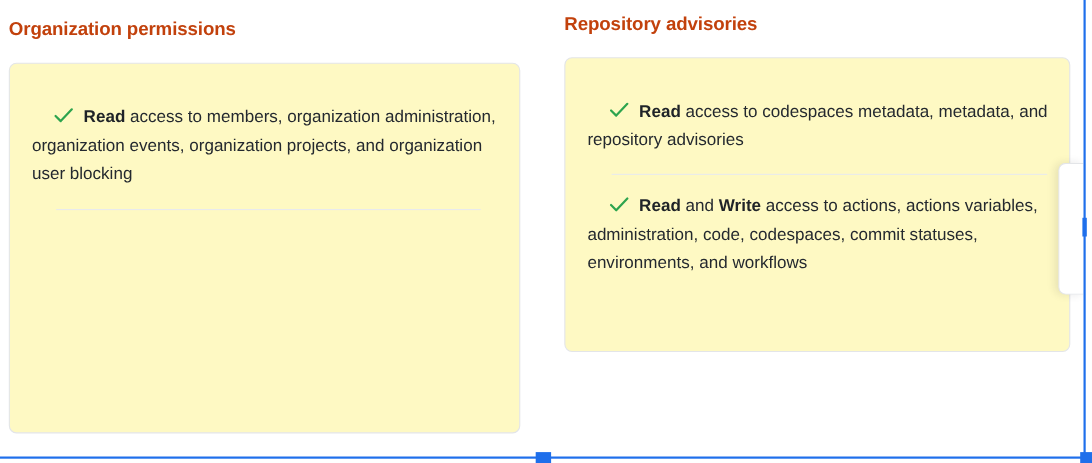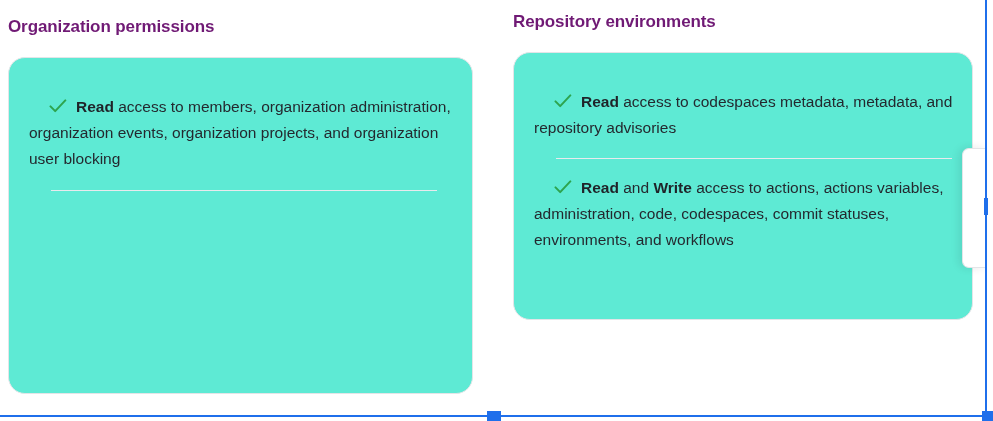--- a/index.html
+++ b/index.html
@@ -35,33 +35,33 @@
     position: absolute;
     top: 0;
   }
   .column--org  { left: 8px;   width: 465px; }
   .column--repo { left: 513px; width: 460px; }
 
   .section-title {
     font-size: 17px;
     font-weight: bold;
     line-height: 22px;
-    color: #701a75;
+    color: #c2410c;
     letter-spacing: -0.1px;
     margin: 0;
     padding: 0;
   }
   .column--org .section-title  { padding-top: 16px; }
   .column--repo .section-title { padding-top: 11px; }
 
   .perm-card {
     margin-top: 19px;
     border: 1px solid #e3e5e8;
-    border-radius: 17px;
-    background: #5eead4;
+    border-radius: 7px;
+    background: #fef9c3;
     box-sizing: border-box;
     padding: 20px 18px 20px 20px;
   }
   .column--org .perm-card  { height: 337px; }
   .column--repo .perm-card { height: 268px; }
 
   .perm-item {
     font-size: 15.5px;
     line-height: 26px;
     color: #24292f;
@@ -168,21 +168,21 @@
                 <path d="M1.5 7.4 L6.2 12.1 L16.3 1.4" fill="none" stroke="#2da44e" stroke-width="2" stroke-linecap="round" stroke-linejoin="round"></path>
               </svg></span><b>Read</b><span> access to members, organization administration, organization events, organization projects, and organization user blocking</span></p>
 
         <hr class="perm-divider">
 
 
       </div>
     </section>
 
     <section class="column column--repo">
-      <h2 class="section-title">Repository environments</h2>
+      <h2 class="section-title">Repository advisories</h2>
 
       <div class="perm-card">
 
         <p class="perm-item"><span class="check-icon"><svg width="18" height="14" viewBox="0 0 18 14" xmlns="http://www.w3.org/2000/svg">
                 <path d="M1.5 7.4 L6.2 12.1 L16.3 1.4" fill="none" stroke="#2da44e" stroke-width="2" stroke-linecap="round" stroke-linejoin="round"></path>
               </svg></span><b>Read</b><span> access to codespaces metadata, metadata, and repository advisories</span></p>
 
         <hr class="perm-divider">
 
         <p class="perm-item"><span class="check-icon"><svg width="18" height="14" viewBox="0 0 18 14" xmlns="http://www.w3.org/2000/svg">

